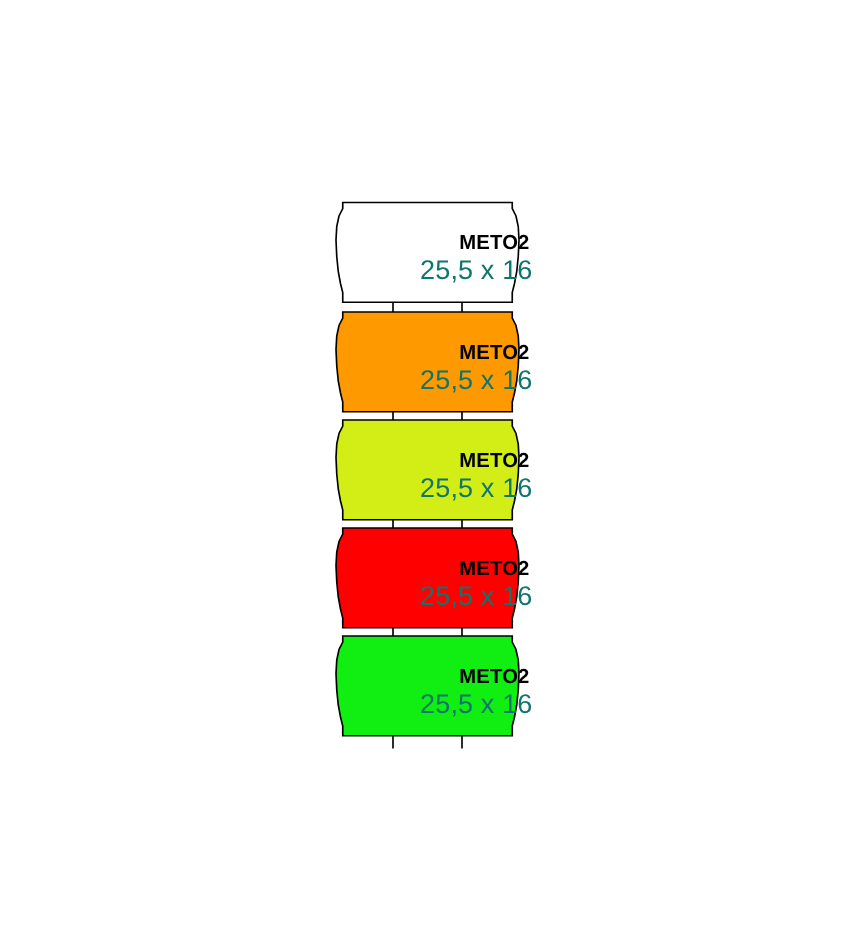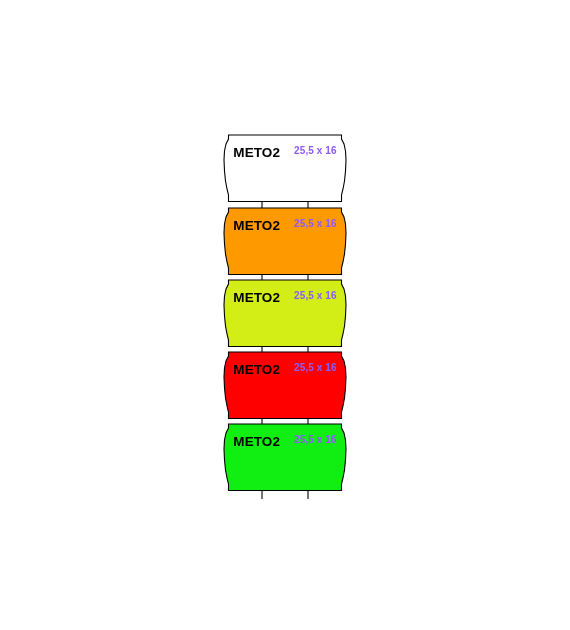--- a/index.html
+++ b/index.html
@@ -51,44 +51,44 @@
 
   .tick-mark {
     stroke: #000000;
     stroke-width: 1.1;
     fill: none;
   }
 
   .label-text-block {
     position: absolute;
     left: 0;
-    top: 12px;
+    top: 0;
     width: 140px;
     height: 80px;
     display: flex;
-    flex-direction: row;
-    align-items: flex-start;
+    flex-direction: column;
+    align-items: flex-end;
     justify-content: center;
     pointer-events: none;
   }
 
   .label-name {
     font-size: 13.5px;
     font-weight: bold;
     color: #000000;
     line-height: 1.18;
     letter-spacing: 0.1px;
     text-align: center;
     margin-right: 2px;
   }
 
   .label-size {
-    font-size: 10px;
-    font-weight: bold;
-    color: #8b5cf6;
+    font-size: 18px;
+    font-weight: normal;
+    color: #0f766e;
     line-height: 1.18;
     letter-spacing: 0.1px;
     text-align: center;
     margin-left: 12px;
   }
 </style>
 </head>
 <body>
 
 <div id="product-image">

